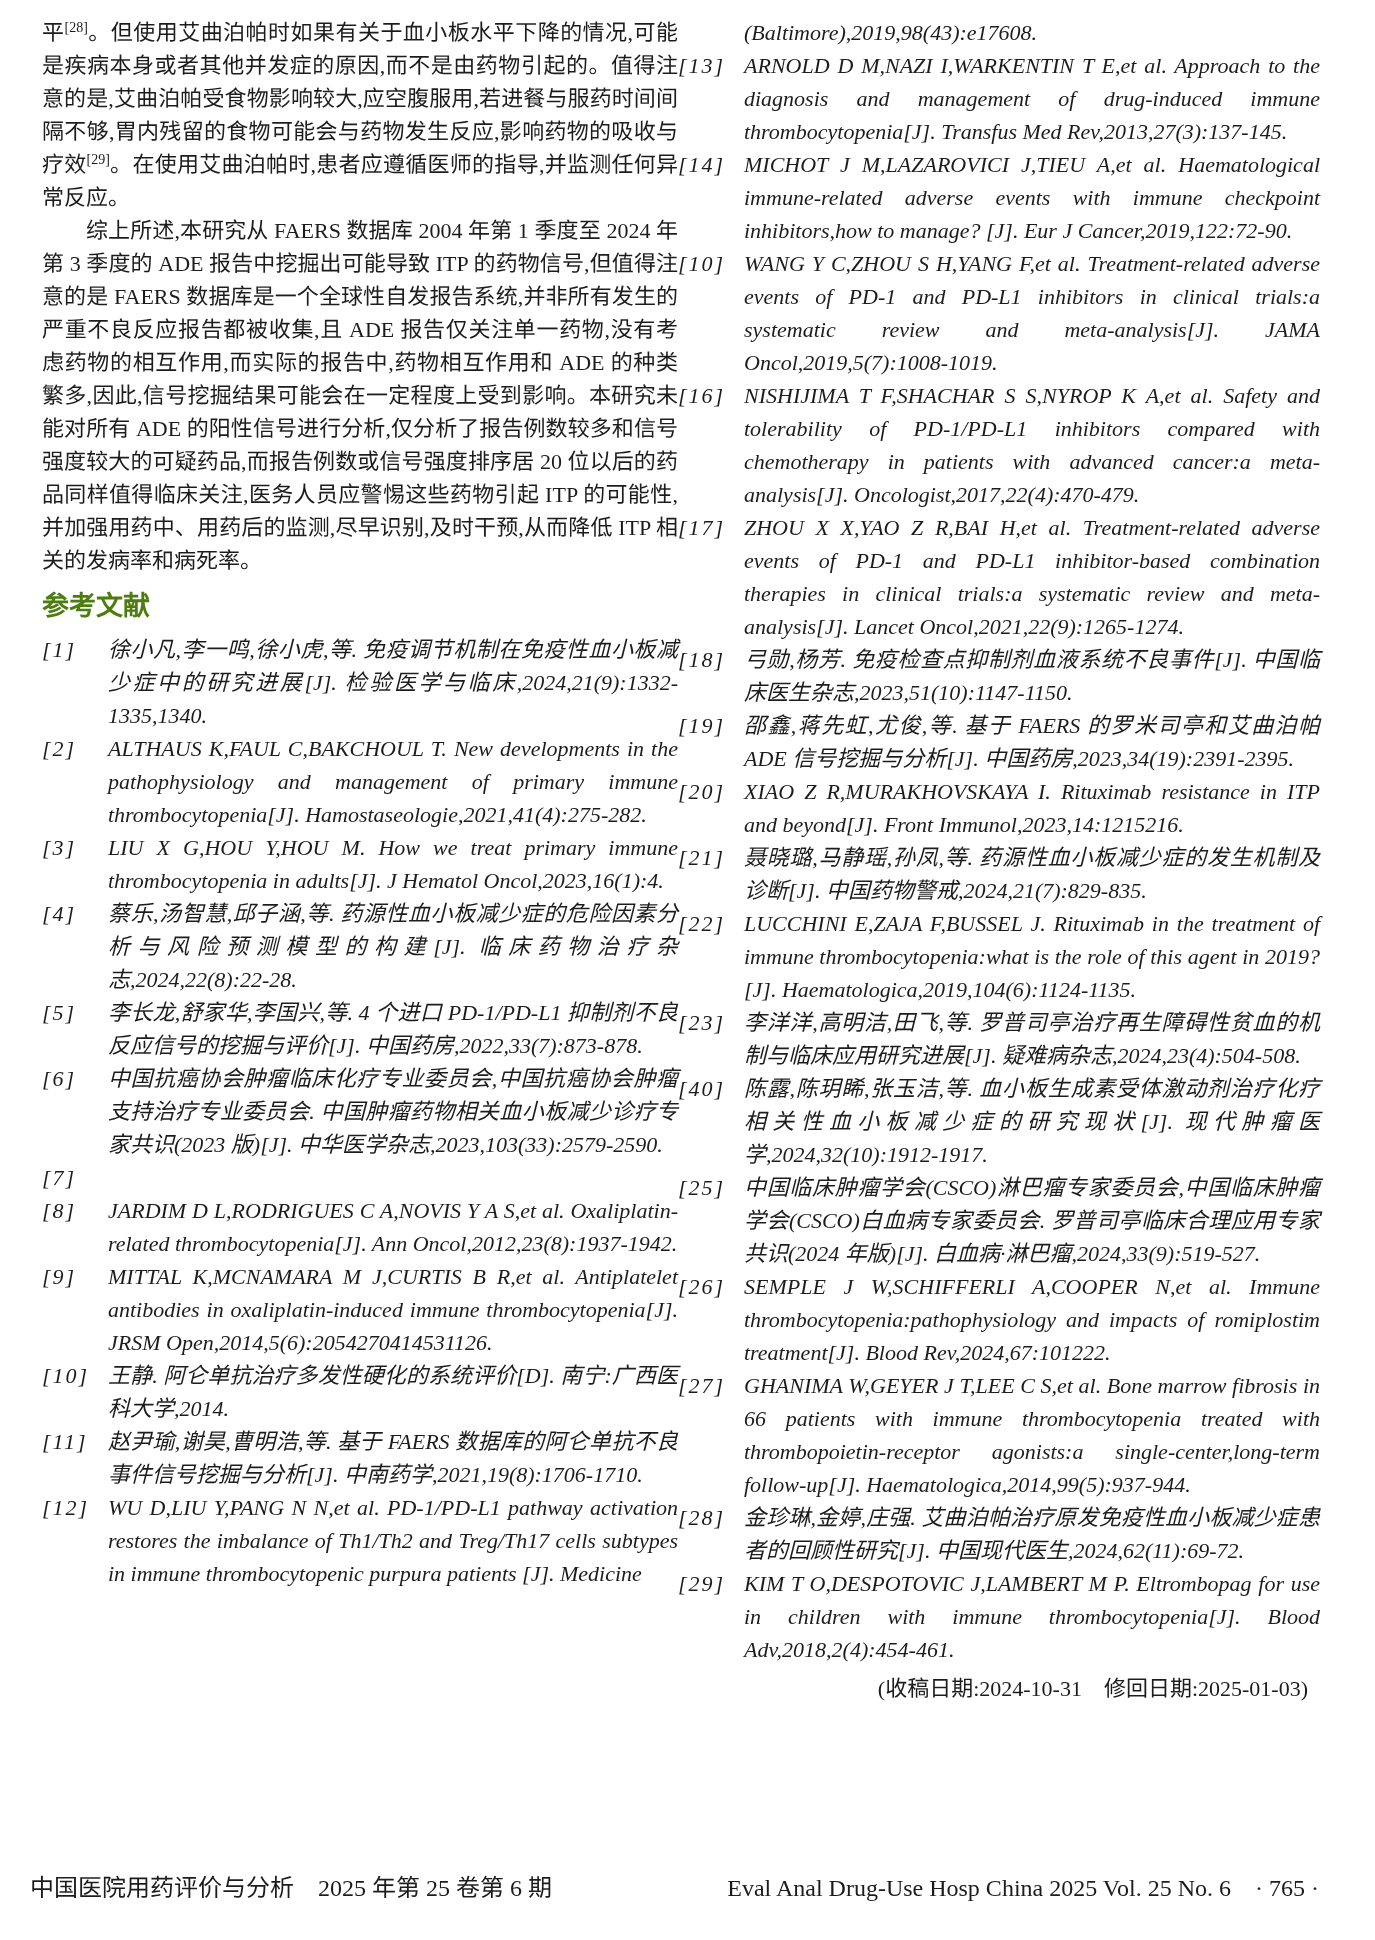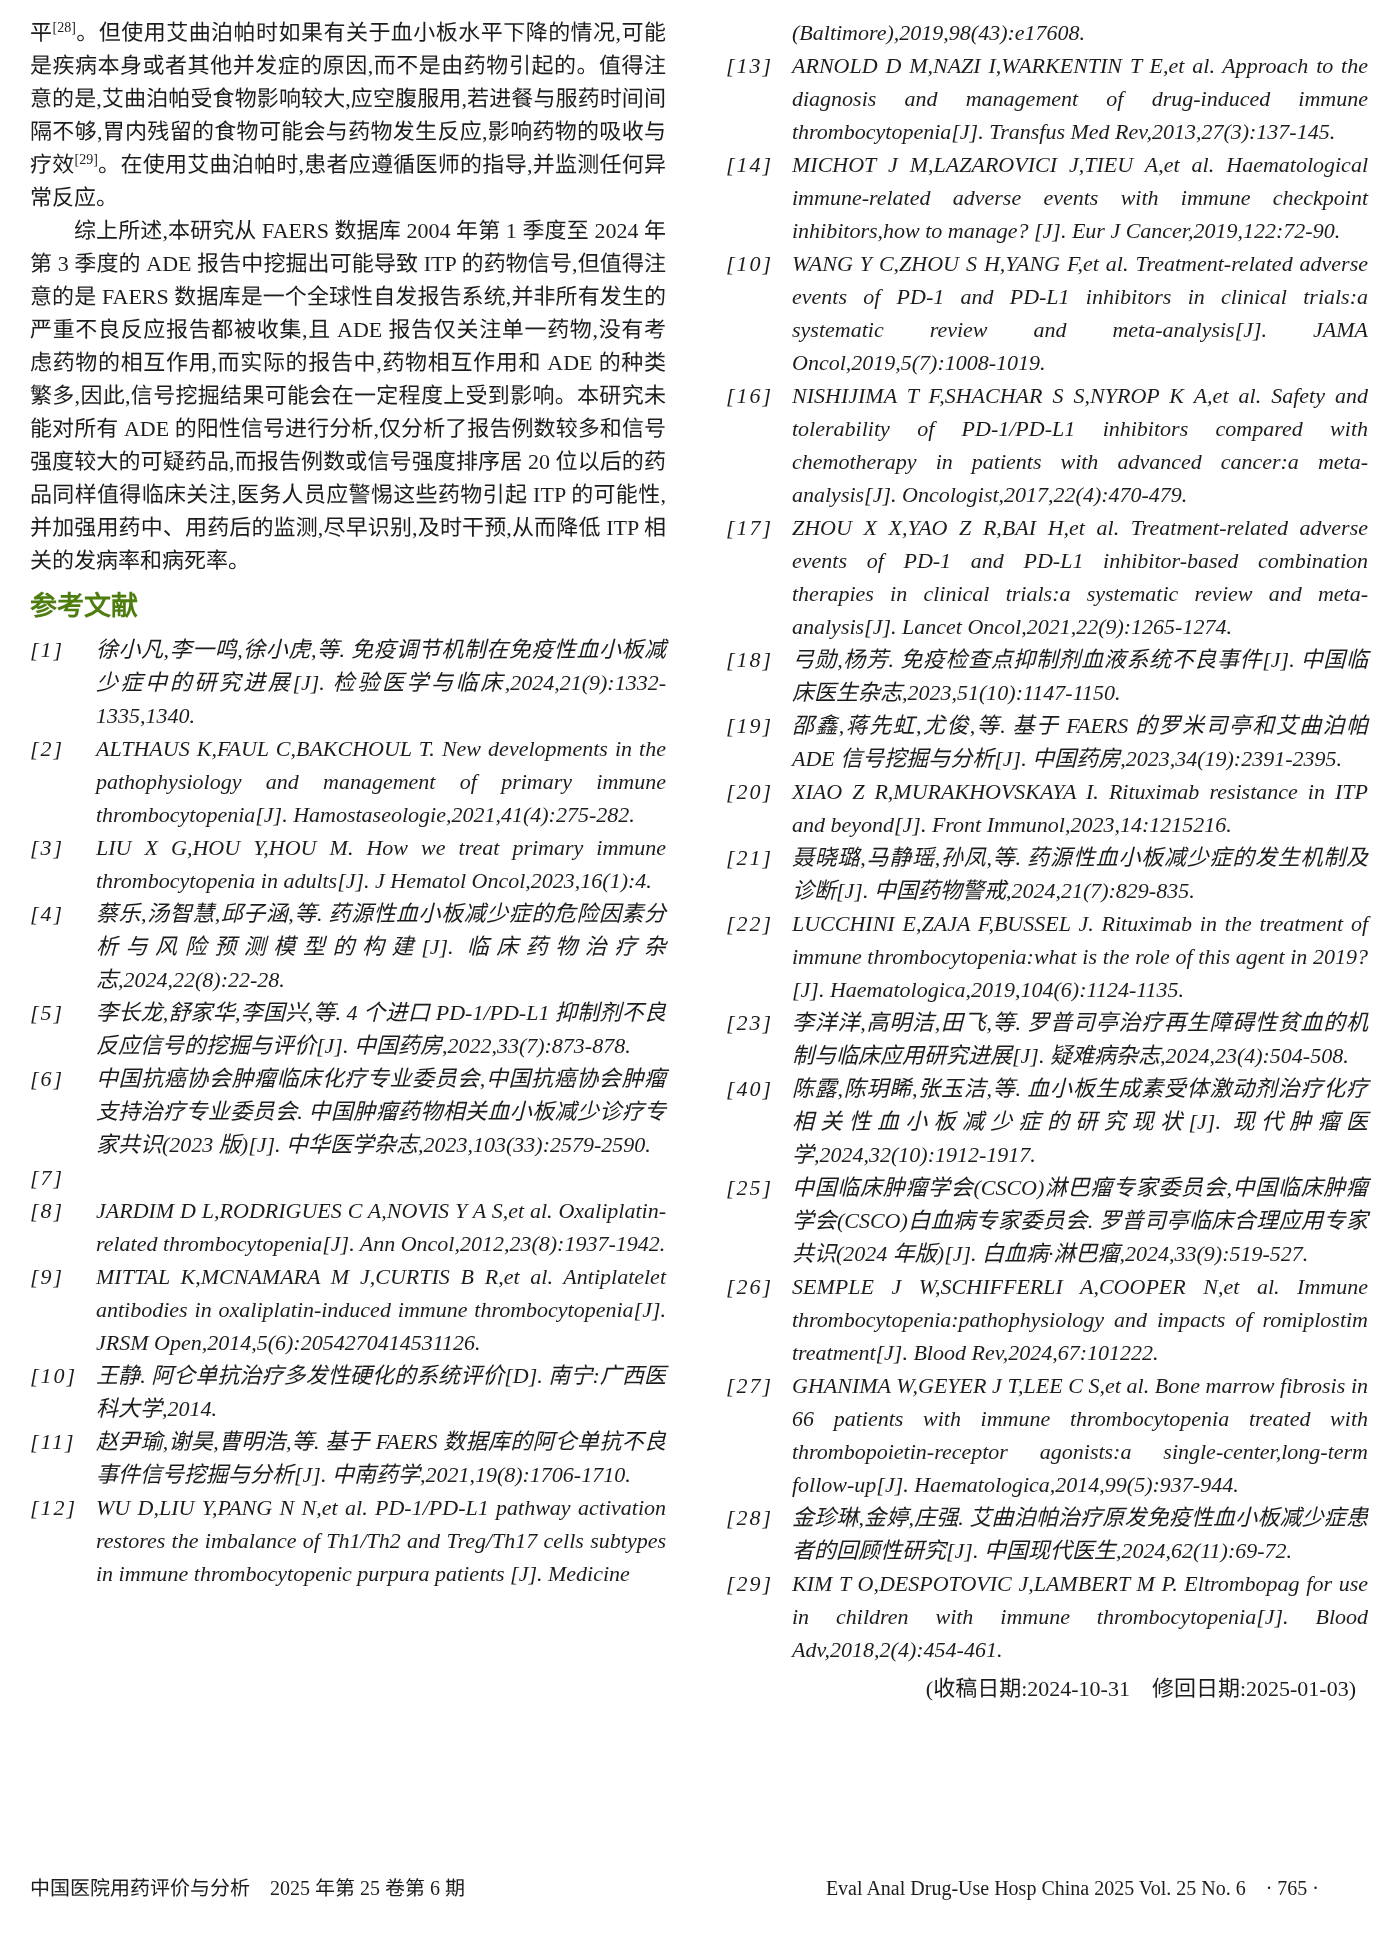--- a/index.html
+++ b/index.html
@@ -6,22 +6,22 @@
   .page {
     position:relative;
     width:1375px; height:1940px;
     background:#ffffff;
     color:#1c1c1c;
     font-family:"Liberation Serif","DejaVu Serif",serif;
     overflow:hidden;
     margin:0 auto;
   }
   .columns {
-    position:absolute; top:16px; left:30px;
-    display:flex; gap:60px;justify-content:space-between;
+    position:absolute; top:16px; left:42px;
+    display:flex; justify-content:space-between;
   }
   .col { display:block; }
   .col-left  { width:636px; }
   .col-right { width:642px; }
   .body-text {
     margin:0;
     font-size:22px; line-height:33px;
     text-align:justify;
   }
   .indent { text-indent:2em; }
@@ -53,21 +53,21 @@
     font-size:22px; line-height:33px;
     text-align:right;
     padding-right:12px;
     margin-top:6px;
   }
   .footer {
     position:absolute;
     left:30px; right:8px; top:1872px;
     display:flex;
     justify-content:space-between;
-    font-size:20px; line-height:33px;
+    font-size:24px; line-height:33px;
   }
   .footer-right { padding-right:48px; }
 </style>
 </head>
 <body>
 
 <div class="page">
   <div class="columns">
 
     <div class="col col-left">

